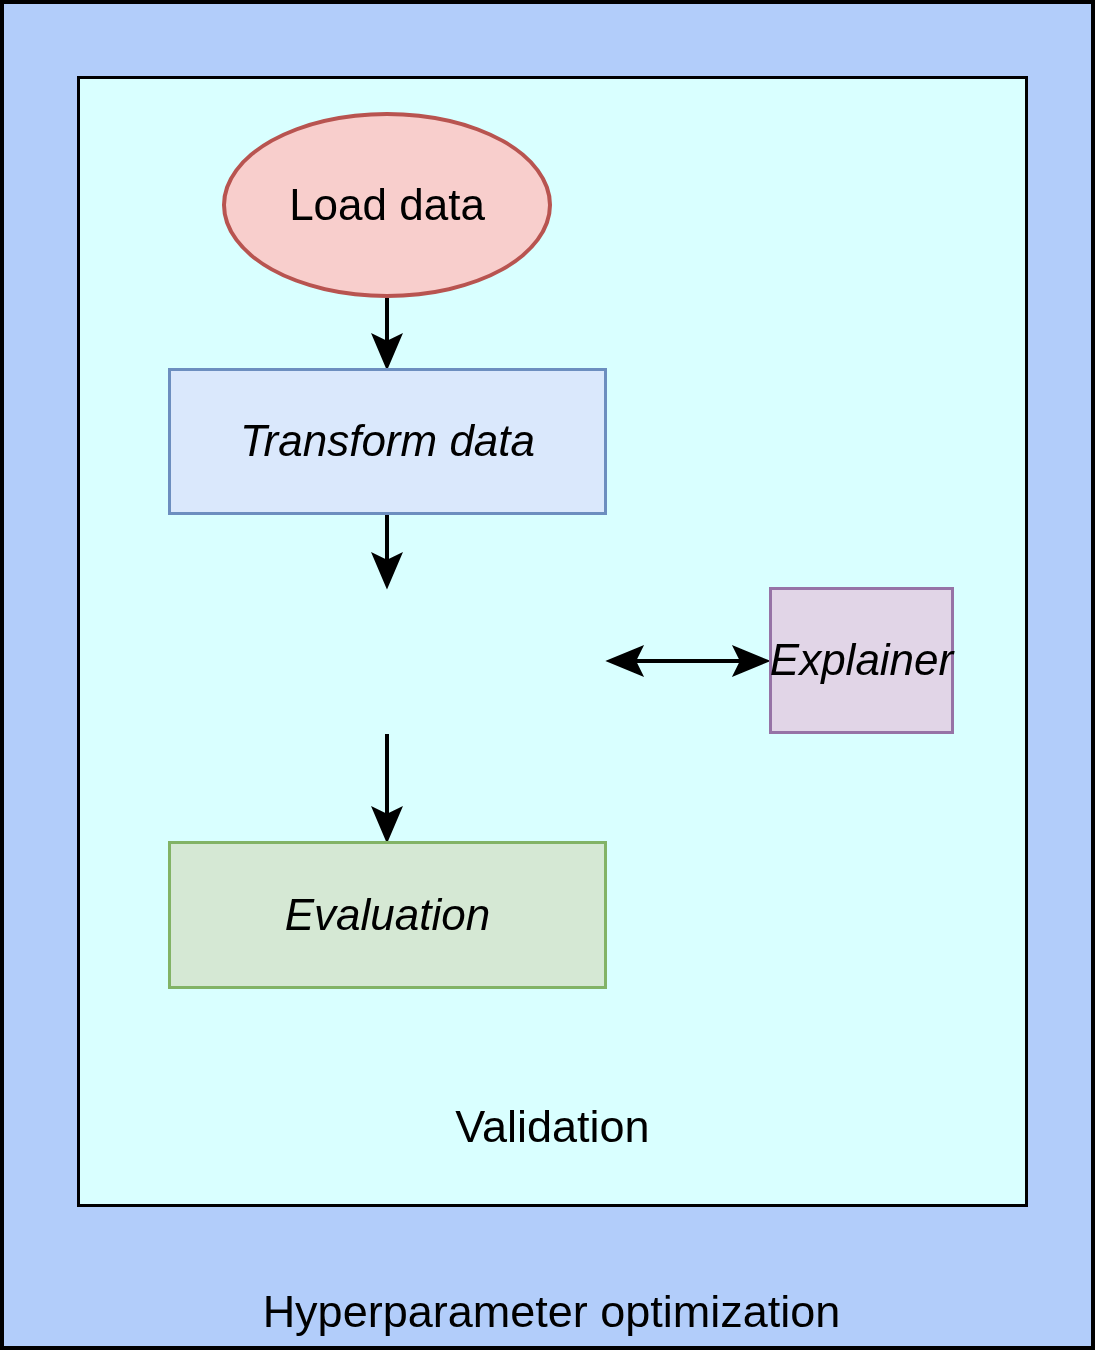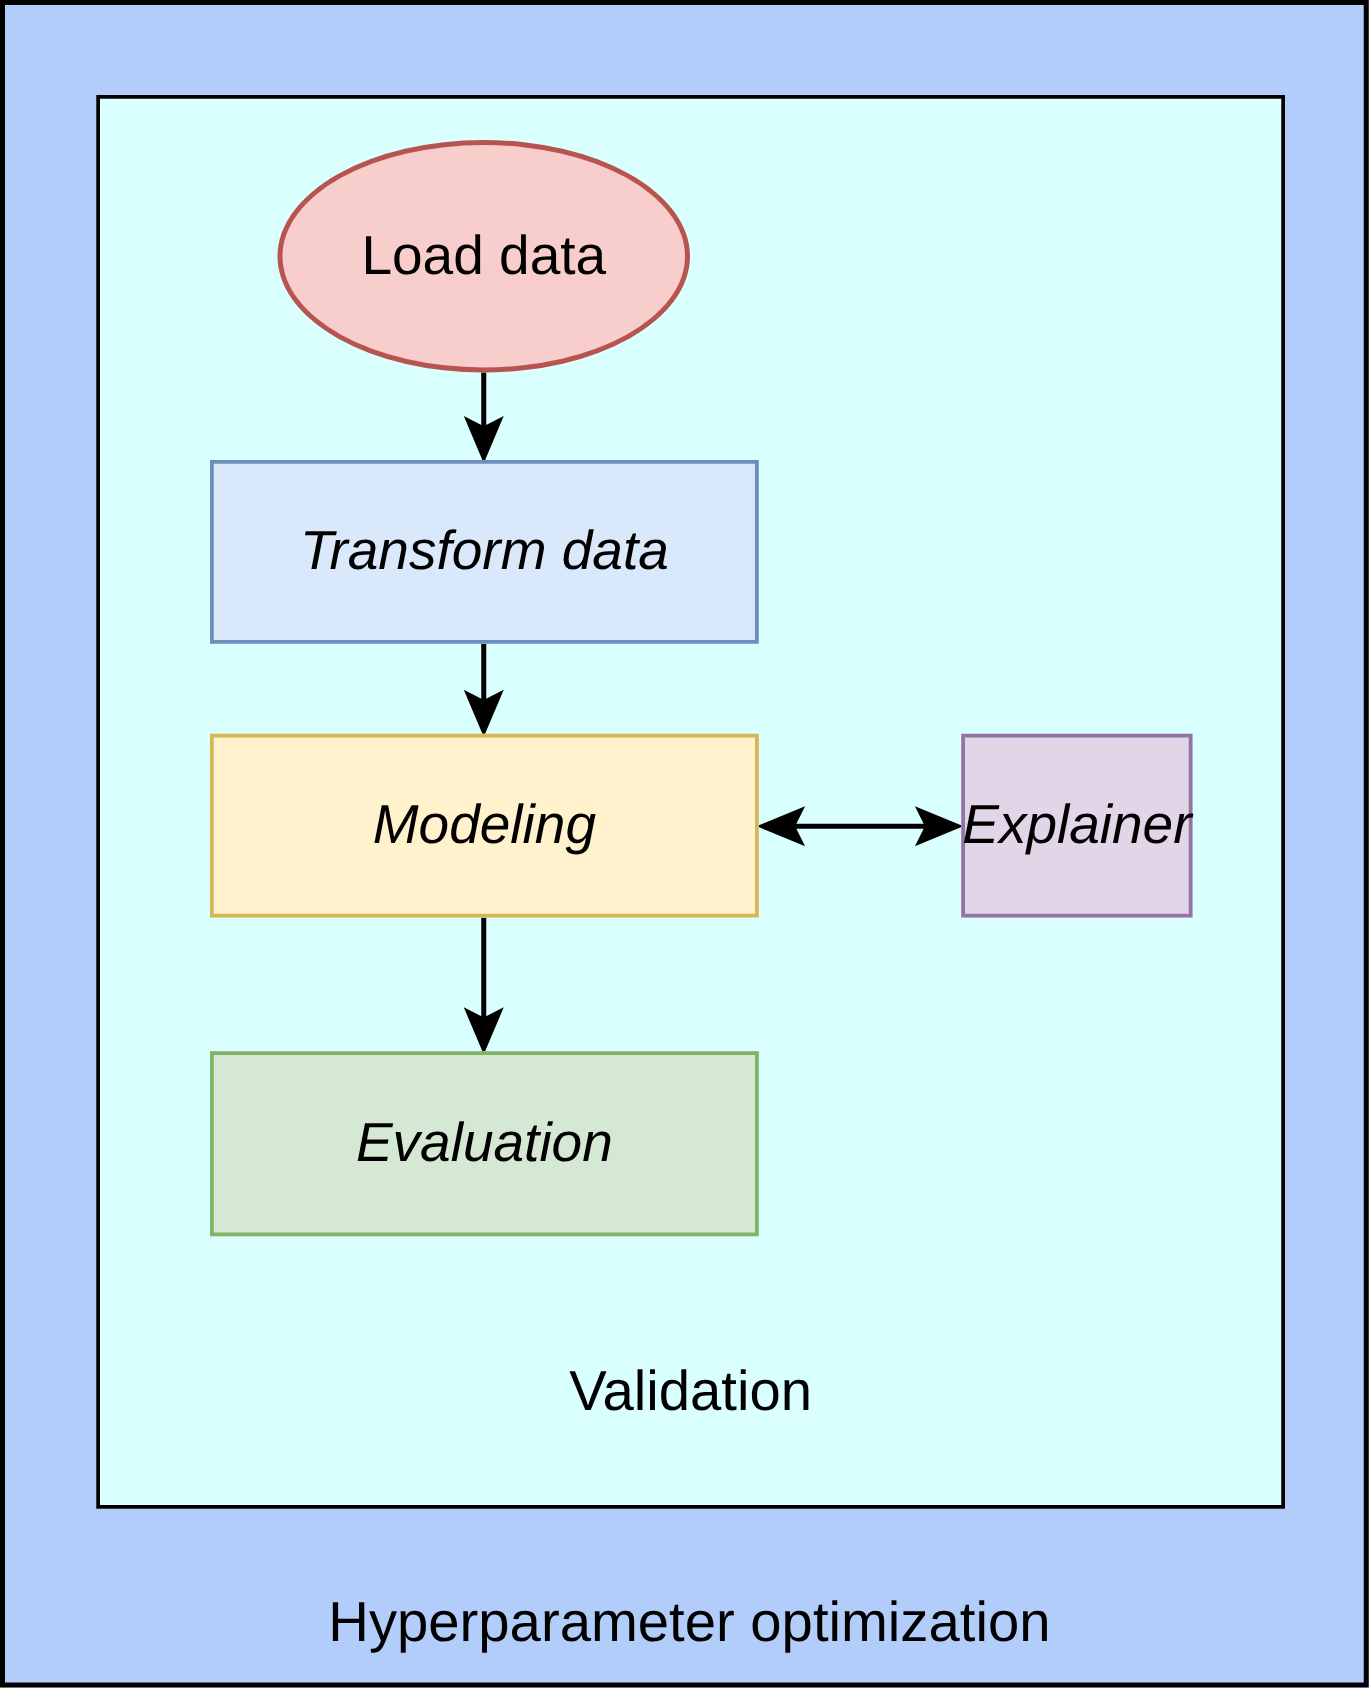--- a/index.html
+++ b/index.html
@@ -48,20 +48,21 @@
   #node-transform-data { left: 164px; top: 364px; width: 439px; height: 147px; }
   #node-modeling       { left: 164px; top: 583px; width: 439px; height: 147px; }
   #node-explainer      { left: 765px; top: 583px; width: 185px; height: 147px; }
   #node-evaluation     { left: 164px; top: 837px; width: 439px; height: 148px; }
   .group-label {
     position: absolute;
     font-size: 45px;
     line-height: 1.15;
     text-align: center;
     white-space: nowrap;
+    margin-top: 14px;
   }
   #label-validation { left: 73px; top: 1083px; width: 951px; }
   #label-hyperparameter { left: 0; top: 1268px; width: 1095px; }
 </style>
 </head>
 <body>
 
 <div class="canvas" id="outer-box" style="background: rgb(178, 205, 250); border-color: rgb(0, 0, 0);">
 
   <div class="inner-box" id="inner-box" style="background: rgb(217, 255, 255); border-color: rgb(0, 0, 0);"></div>
@@ -87,23 +88,20 @@
   </svg>
 
   <div class="node ellipse" id="node-load-data" style="background: rgb(248, 206, 204); border-color: rgb(184, 84, 80);">
     <span>Load data</span>
   </div>
 
   <div class="node rect" id="node-transform-data" style="background: rgb(218, 232, 252); border-color: rgb(108, 142, 191);">
     <span>Transform data</span>
   </div>
 
-  <div class="node rect" id="node-modeling" style="background: rgb(255, 242, 204); border-color: rgb(214, 182, 86);">
-    <span>Modeling</span>
-  </div>
 
   <div class="node rect" id="node-explainer" style="background: rgb(225, 213, 231); border-color: rgb(150, 115, 166);">
     <span>Explainer</span>
   </div>
 
   <div class="node rect" id="node-evaluation" style="background: rgb(213, 232, 212); border-color: rgb(130, 179, 102);">
     <span>Evaluation</span>
   </div>
 
   <div class="group-label" id="label-validation">Validation</div>

